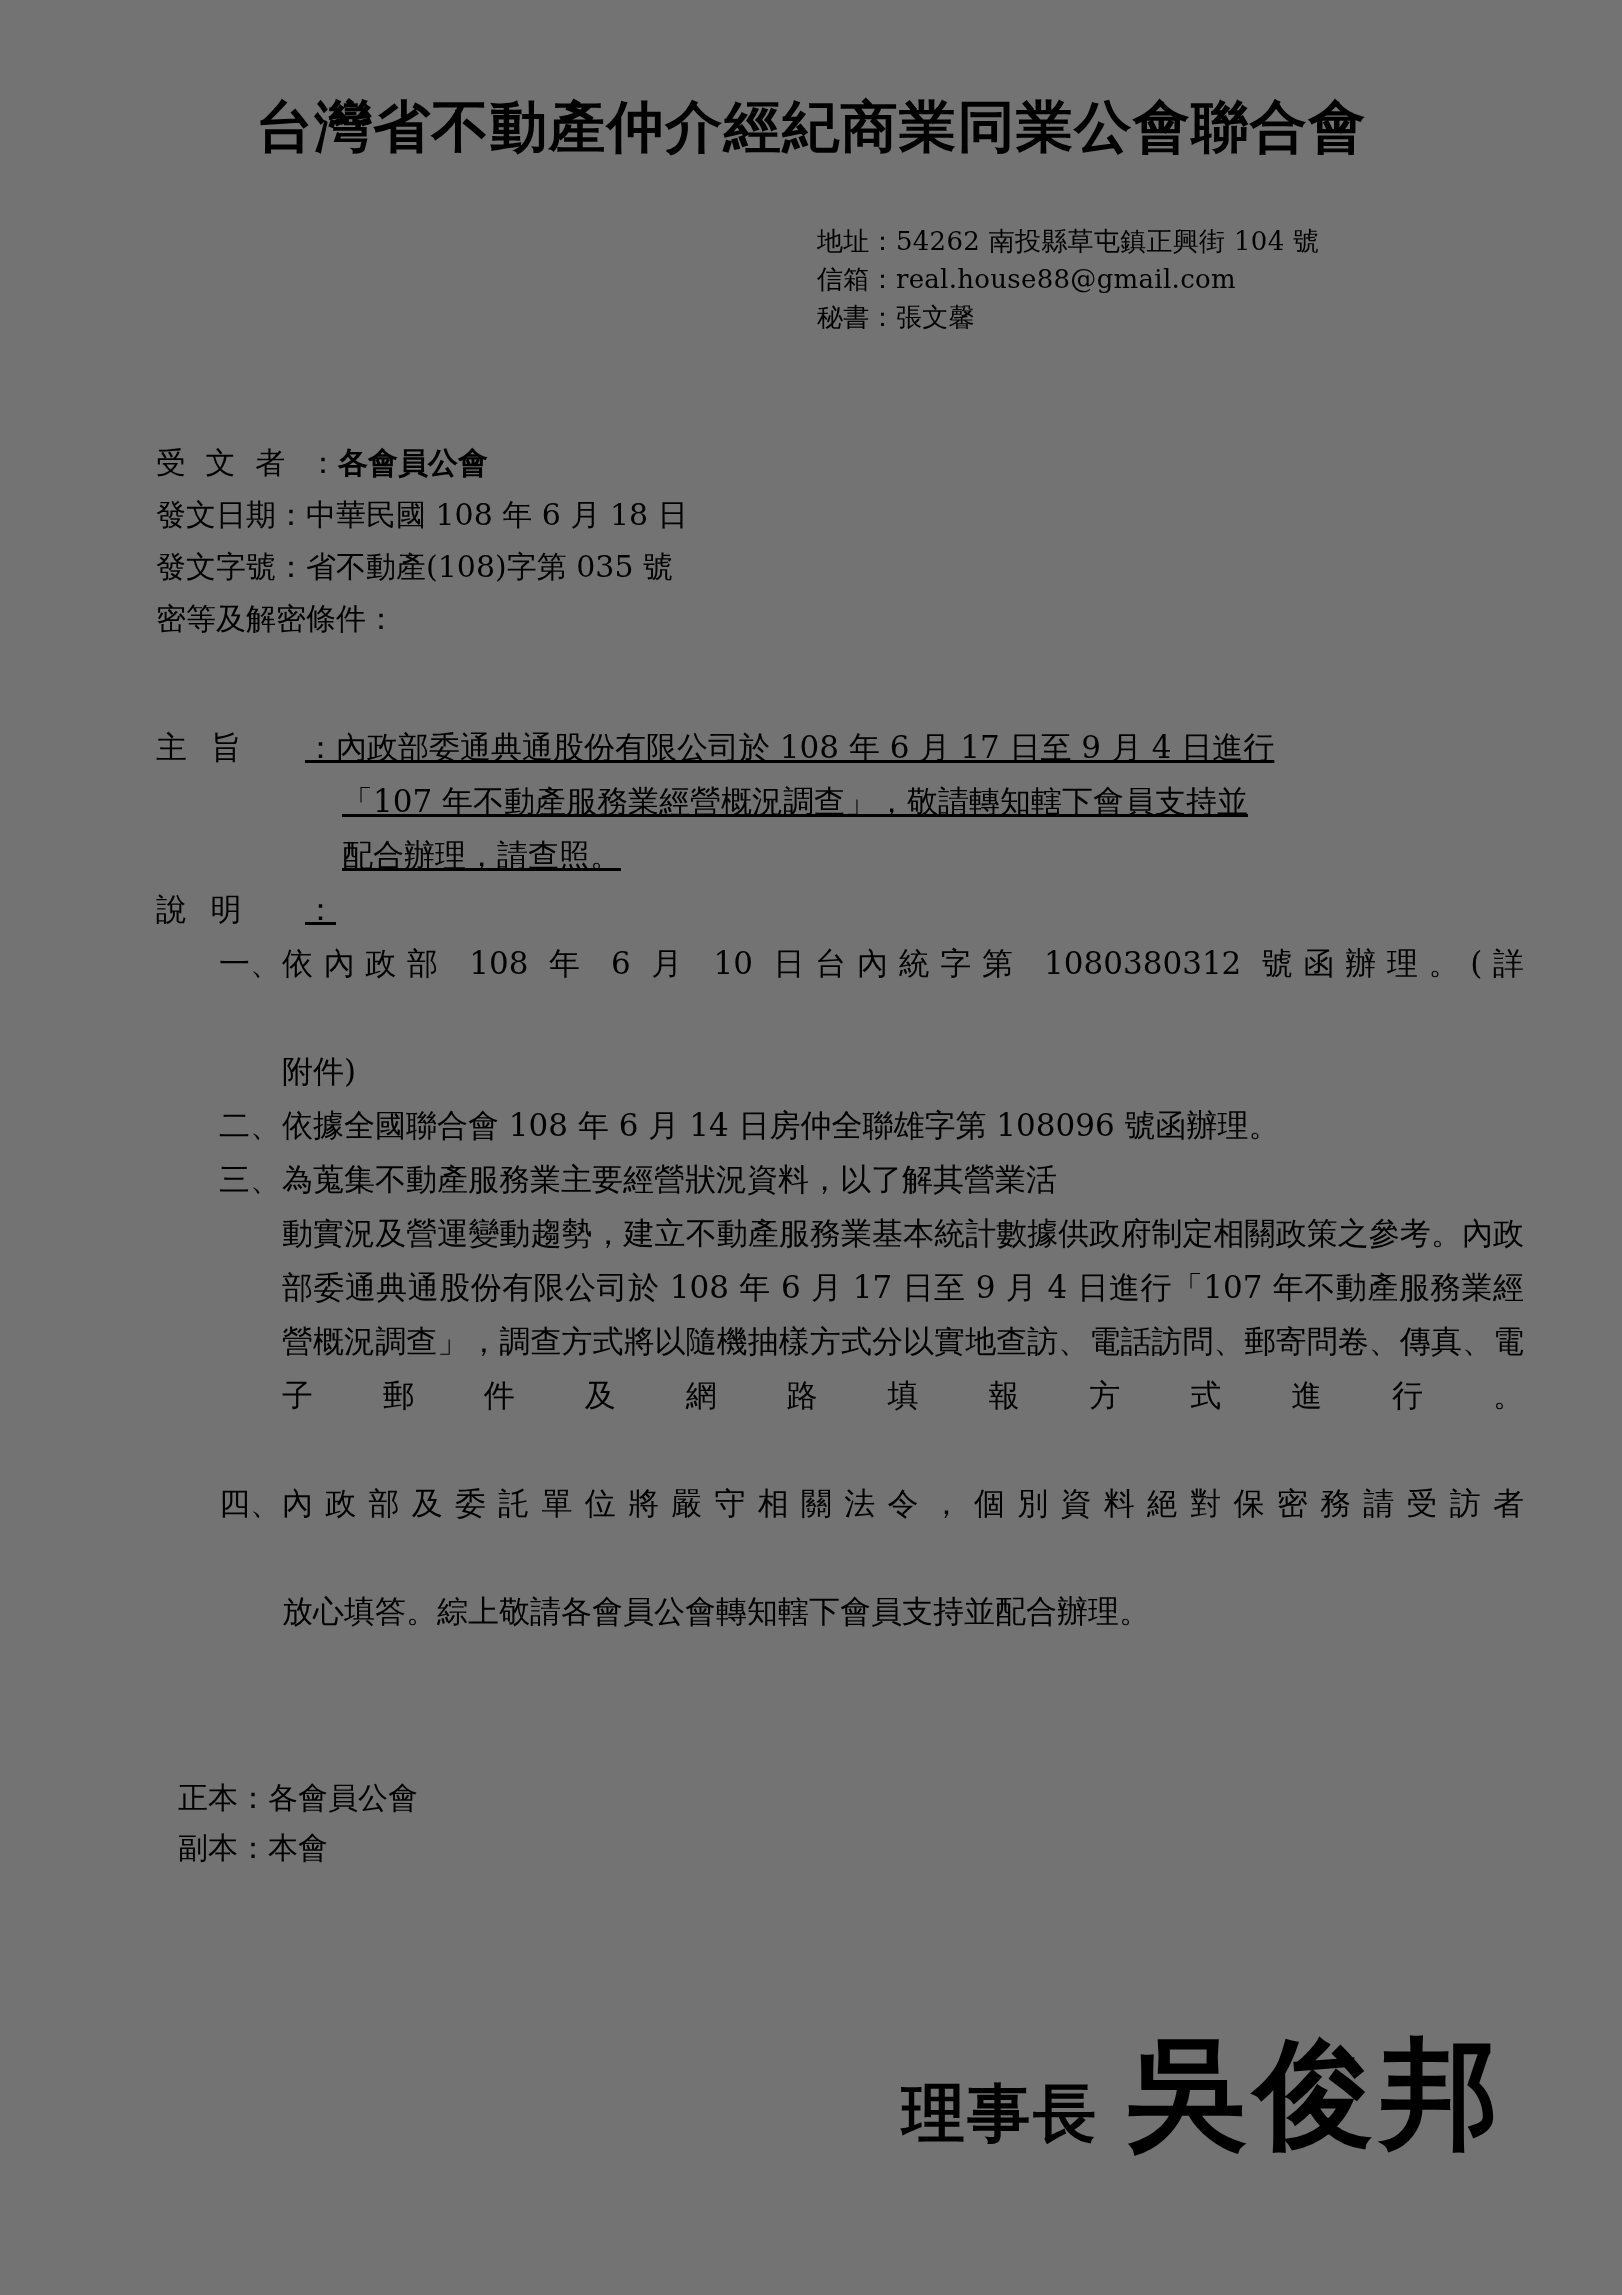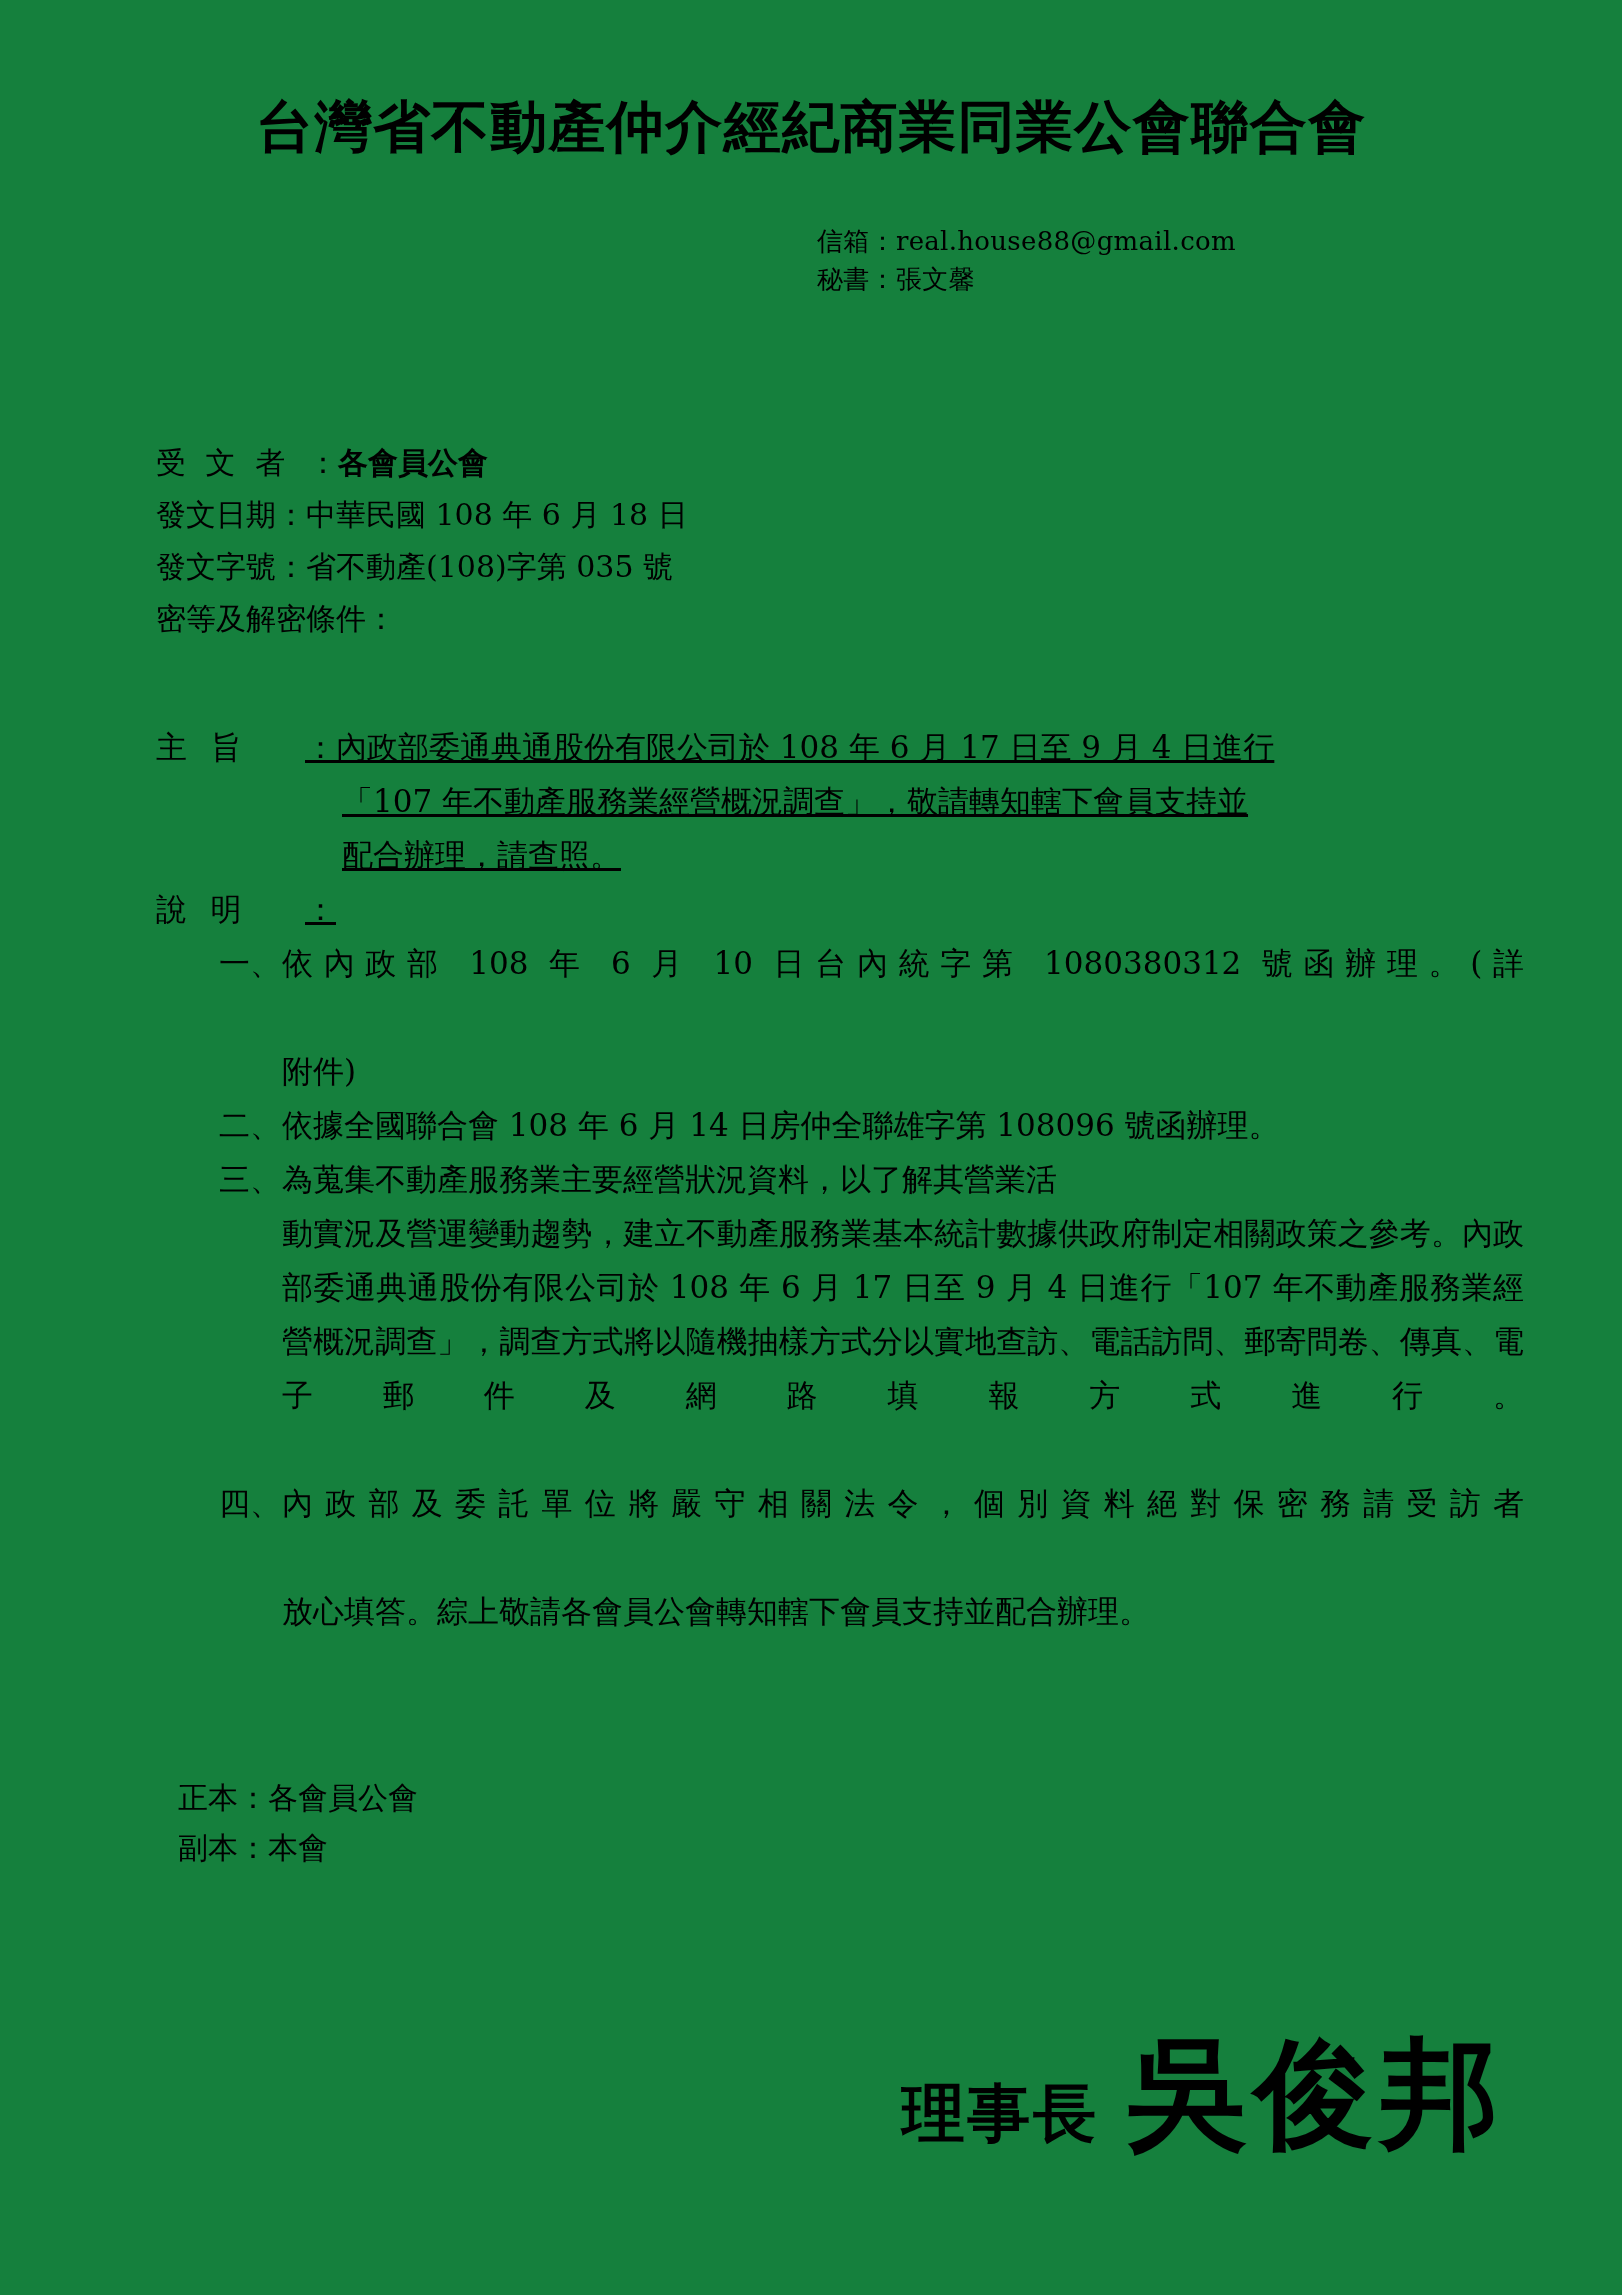--- a/index.html
+++ b/index.html
@@ -9,21 +9,21 @@
     background: #ffffff;
   }
   body {
     font-family: "DejaVu Serif", "Liberation Serif", serif;
     color: #000000;
   }
   .page {
     position: relative;
     width: 1622px;
     height: 2295px;
-    background: #15803d;
+    background: #737373;
     overflow: hidden;
     box-sizing: border-box;
   }
 
   
   .masthead {
     position: absolute;
     left: 0;
     top: 98px;
     width: 1622px;
@@ -194,20 +194,23 @@
 </head>
 <body>
 
 <div class="page">
 
   <div class="masthead">
     <div class="masthead-title">台灣省不動產仲介經紀商業同業公會聯合會</div>
   </div>
 
   <div class="contact-block">
+    <div class="contact-line">
+      <span>地址：</span><span>54262 南投縣草屯鎮正興街 104 號</span>
+    </div>
     <div class="contact-line">
       <span>信箱：</span><span>real.house88@gmail.com</span>
     </div>
     <div class="contact-line">
       <span>秘書：</span><span>張文馨</span>
     </div>
   </div>
 
   <div class="meta-block">
     <div class="meta-row">

